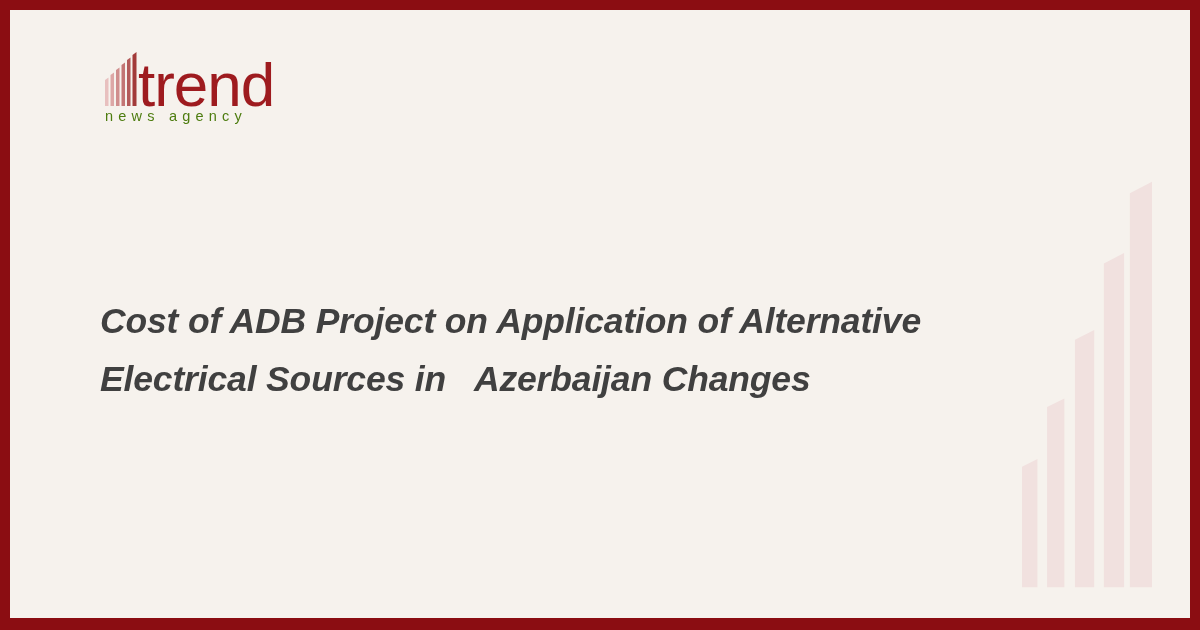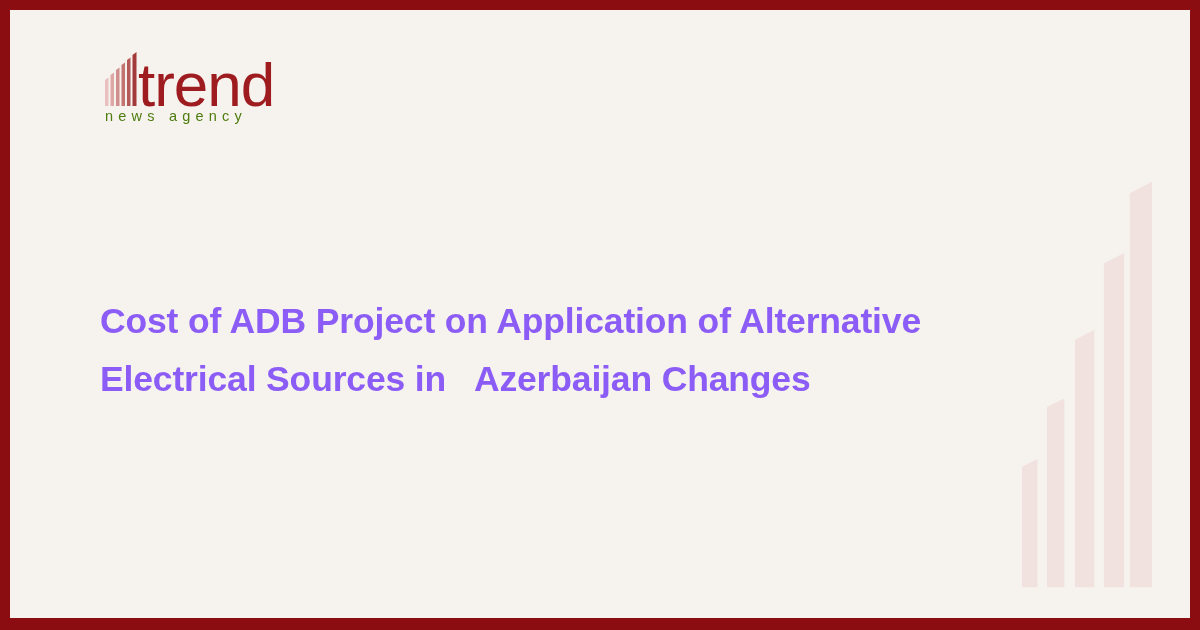--- a/index.html
+++ b/index.html
@@ -105,21 +105,21 @@
             <polygon points="36.5,9 40.5,6 40.5,60 36.5,60" fill="#a23a39"></polygon>
           </g>
 
           <text x="42" y="60" font-family="Liberation Sans, sans-serif" font-size="62" font-weight="400" fill="#9e1b1f" letter-spacing="-1">trend</text>
         </svg>
 
       </div>
       <div class="logo-tagline" style="color: #4d7c0f;">news agency</div>
     </div>
 
-    <h1 class="headline" style="color: #8b5cf6;">Cost of ADB Project on Application of Alternative Electrical Sources in   Azerbaijan Changes</h1>
+    <h1 class="headline" style="color: #404040; font-style: italic;">Cost of ADB Project on Application of Alternative Electrical Sources in   Azerbaijan Changes</h1>
 
     <div class="deco-bars">
       <svg width="130" height="425" viewBox="0 0 135 425">
         <g fill="#f1e1df">
           <polygon points="0,300 16,292 16,425 0,425"></polygon>
           <polygon points="26,238 44,229 44,425 26,425"></polygon>
           <polygon points="55,168 75,158 75,425 55,425"></polygon>
           <polygon points="85,89 106,78 106,425 85,425"></polygon>
           <polygon points="112,16 135,4 135,425 112,425"></polygon>
         </g>

